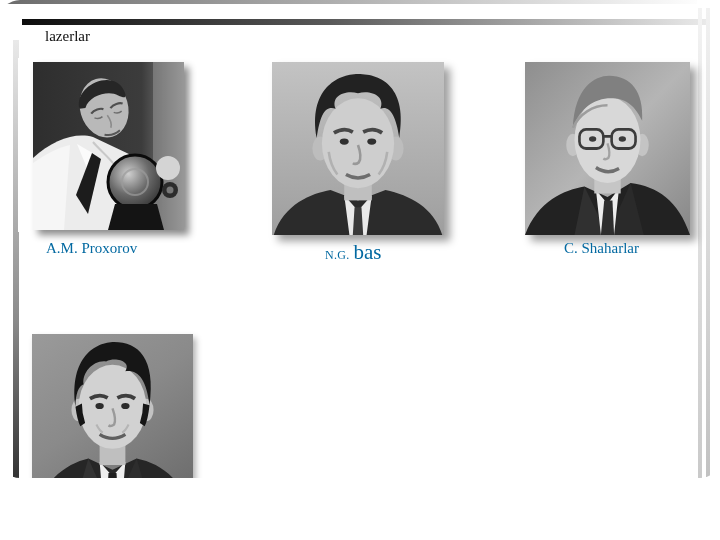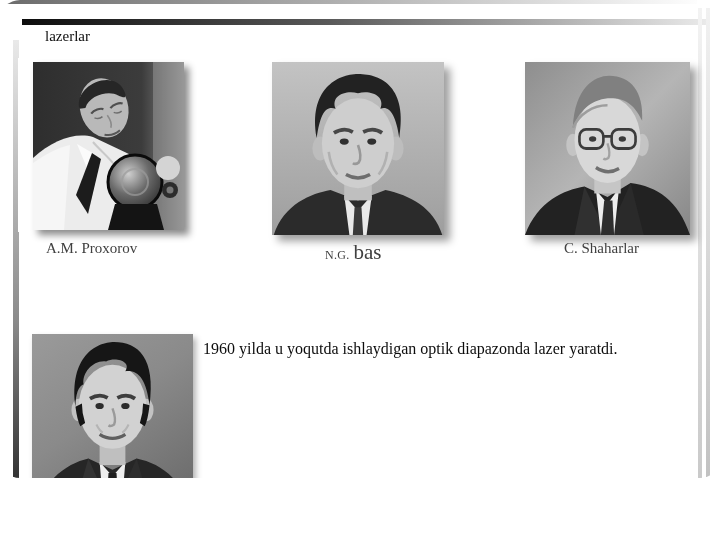--- a/index.html
+++ b/index.html
@@ -29,21 +29,21 @@
   
   .photo-frame{position:absolute;background:#ffffff;}
   .photo{position:absolute;box-shadow:6px 6px 8px rgba(0,0,0,.38);overflow:hidden;}
   .photo svg{display:block;width:100%;height:100%;}
   .pf1{left:18px;top:58px;width:168px;height:174px;}
   .pf1 .photo{left:15px;top:4px;width:151px;height:168px;box-shadow:5px 5px 7px rgba(0,0,0,.45);}
   .p2{left:272px;top:62px;width:172px;height:173px;}
   .p3{left:525px;top:62px;width:165px;height:173px;}
   .p4{left:32px;top:334px;width:161px;height:186px;box-shadow:3px 4px 6px rgba(0,0,0,.30);}
   
-  .caption{position:absolute;font-size:15px;color:#404040;white-space:nowrap;}
+  .caption{position:absolute;font-size:15px;color:#0369a1;white-space:nowrap;}
   .cap1{left:46px;top:240px;}
   .cap2{left:325px;top:240px;}
   .cap2 .initials{font-size:12px;letter-spacing:.3px;}
   .cap2 .rest{margin-left:4px;font-size:21px;}
   .cap3{left:564px;top:240px;}
   .cap4{left:196px;top:498px;font-size:15px;}
   .para{position:absolute;font-size:16px;line-height:22px;color:#0d0d0d;}
   .para1954{left:22px;top:286px;width:655px;}
   .para1960{left:203px;top:338px;width:490px;}
 </style>
@@ -195,17 +195,16 @@
       <path d="M53,39.5 q6,-3 11,0.5" stroke="#3e3e3e" stroke-width="2.4" fill="none"></path>
       <ellipse cx="42" cy="44.5" rx="2.6" ry="1.9" fill="#2c2c2c"></ellipse>
       <ellipse cx="58" cy="44.5" rx="2.6" ry="1.9" fill="#2c2c2c"></ellipse>
       <path d="M50,46 q2.5,7 1,10 q-2,1.5 -3.5,0.5" stroke="#9a9a9a" stroke-width="1.5" fill="none"></path>
       <path d="M42,62 q8,5 16,0" stroke="#5f5f5f" stroke-width="2" fill="none"></path>
       <path d="M40,56 q2,4 4,5" stroke="#b5b5b5" stroke-width="1.3" fill="none"></path>
       <path d="M60,56 q-2,4 -4,5" stroke="#b5b5b5" stroke-width="1.3" fill="none"></path>
     </svg>
   </div>
 
-  <div class="para para1960">1960 yilda u yoqutda ishlaydigan optik diapazonda lazer yaratdi.</div>
 
   <div class="caption cap4">T. Meyman</div>
 
 </div>
 
 </body></html>

